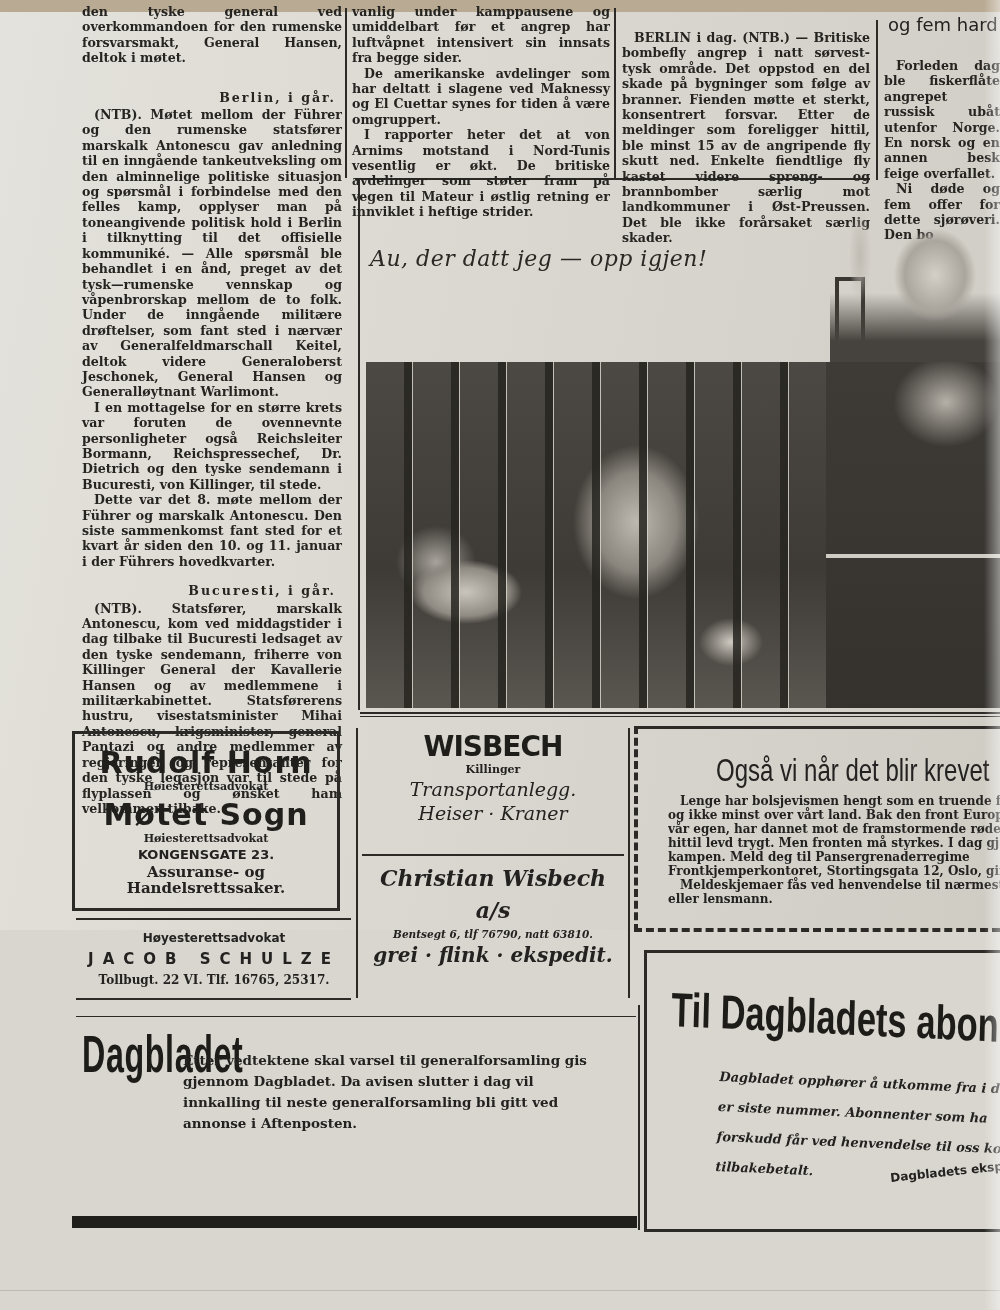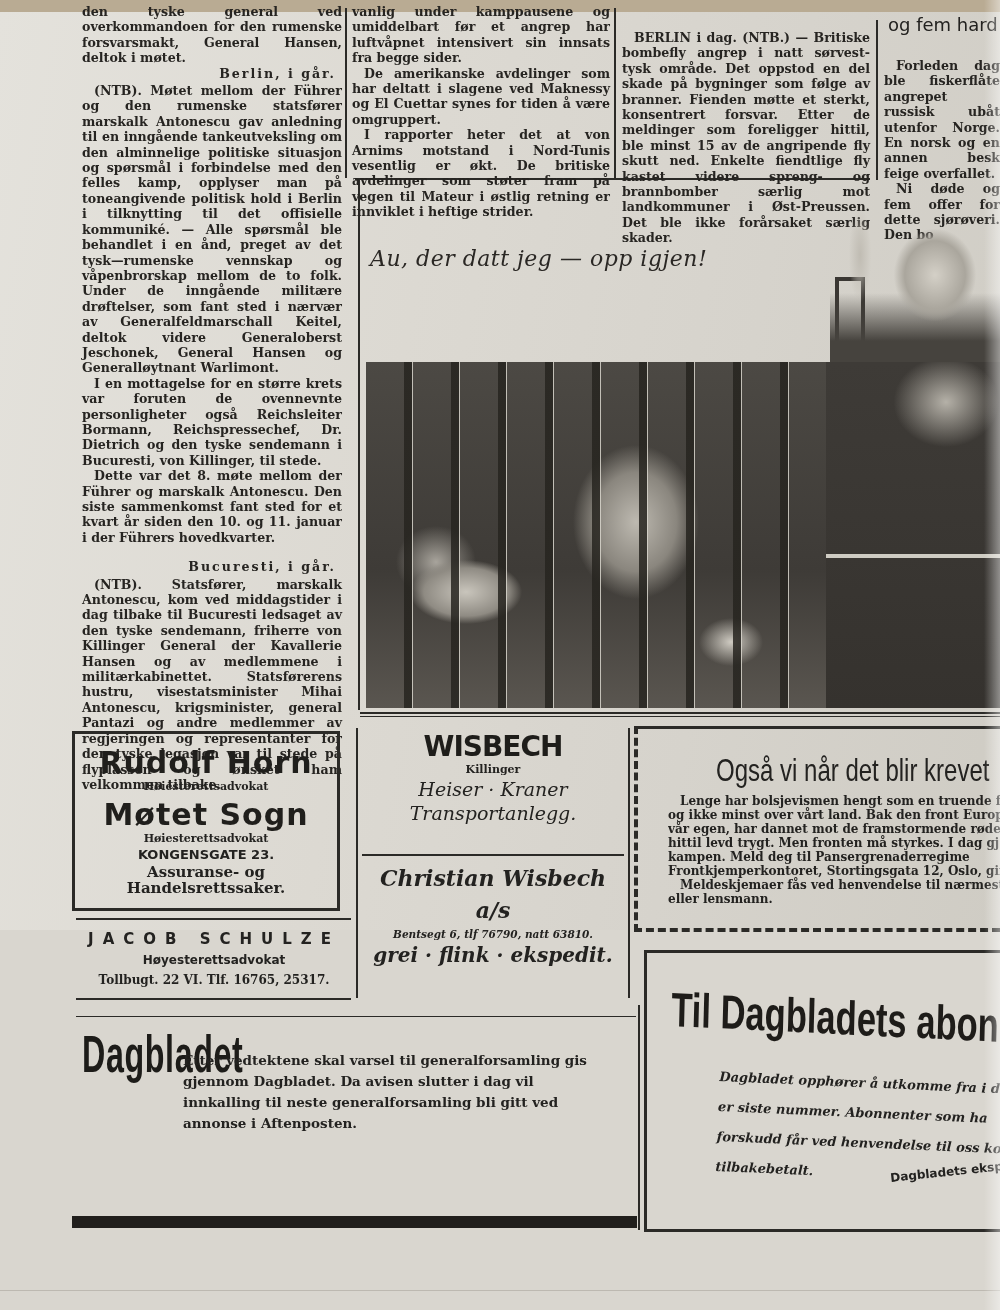--- a/index.html
+++ b/index.html
@@ -29,21 +29,21 @@
   .col {
     position: absolute;
     font-size: 12.6px;
     line-height: 15.4px;
     text-align: justify;
     font-weight: bold;
     color: #262421;
   }
   .col p { text-indent: 12px; }
   .col p.noindent { text-indent: 0; }
-  .dateline { text-align: right; letter-spacing: 2px; margin: 0 6px 2px 0; }
+  .dateline { text-align: right; letter-spacing: 2px; margin: 24px 6px 2px 0; }
 
   .caption {
     position: absolute; left: 370px; top: 246px;
     font-family: "DejaVu Serif", serif; font-style: italic;
     font-size: 22px; color: #2a2724; letter-spacing: 0.5px;
   }
 
   .photo {
     position: absolute; left: 366px; top: 362px; width: 634px; height: 346px;
     background: #4a4742;
@@ -165,33 +165,33 @@
     <div class="blocky rh-name">Rudolf Horn</div>
     <div class="rh-title">Høiesterettsadvokat</div>
     <div class="blocky rh-name" style="margin-top:4px;">Møtet Sogn</div>
     <div class="rh-title">Høiesterettsadvokat</div>
     <div class="rh-addr">KONGENSGATE 23.</div>
     <div class="rh-small">Assuranse- og Handelsrettssaker.</div>
   </div>
   <div class="hrule" style="left:76px;top:918px;width:275px;"></div>
 
   <div class="center" style="position:absolute;left:78px;top:928px;width:272px;">
+    <div class="blocky" style="font-size:12px;line-height:20px;">Høyesterettsadvokat</div>
     <div class="blocky" style="font-size:15px;letter-spacing:9px;line-height:22px;">JACOB SCHULZE</div>
-    <div class="blocky" style="font-size:12px;line-height:20px;">Høyesterettsadvokat</div>
     <div style="font-size:12px;font-weight:bold;line-height:20px;">Tollbugt. 22 VI. Tlf. 16765, 25317.</div>
   </div>
   <div class="hrule" style="left:76px;top:998px;width:275px;"></div>
 
   <div class="vrule" style="left:356px;top:728px;height:270px;"></div>
   <div class="vrule" style="left:628px;top:728px;height:270px;"></div>
   <div class="center" style="position:absolute;left:360px;top:730px;width:266px;">
     <div class="wis-logo">WISBECH</div>
     <div style="font-size:11px;font-weight:bold;line-height:14px;">Killinger</div>
+    <div class="script" style="font-size:19px;line-height:24px;">Transportanlegg.</div>
     <div class="script" style="font-size:19px;line-height:24px;">Heiser · Kraner</div>
-    <div class="script" style="font-size:19px;line-height:24px;">Transportanlegg.</div>
   </div>
   <div class="hrule" style="left:362px;top:854px;width:262px;"></div>
   <div class="center" style="position:absolute;left:360px;top:862px;width:266px;">
     <div class="script" style="font-size:22px;line-height:32px;font-weight:bold;">Christian Wisbech a/s</div>
     <div style="font-size:10.5px;font-weight:bold;line-height:16px;font-style:italic;">Bentsegt 6, tlf 76790, natt 63810.</div>
     <div class="script" style="font-size:20px;line-height:26px;font-weight:bold;">grei · flink · ekspedit.</div>
   </div>
 
   <div style="position:absolute;left:634px;top:726px;width:366px;height:206px;border-left:4px dashed #2b2a27;border-top:3px solid #2b2a27;border-bottom:4px dashed #2b2a27;"></div>
   <div style="position:absolute;left:716px;top:752px;">

